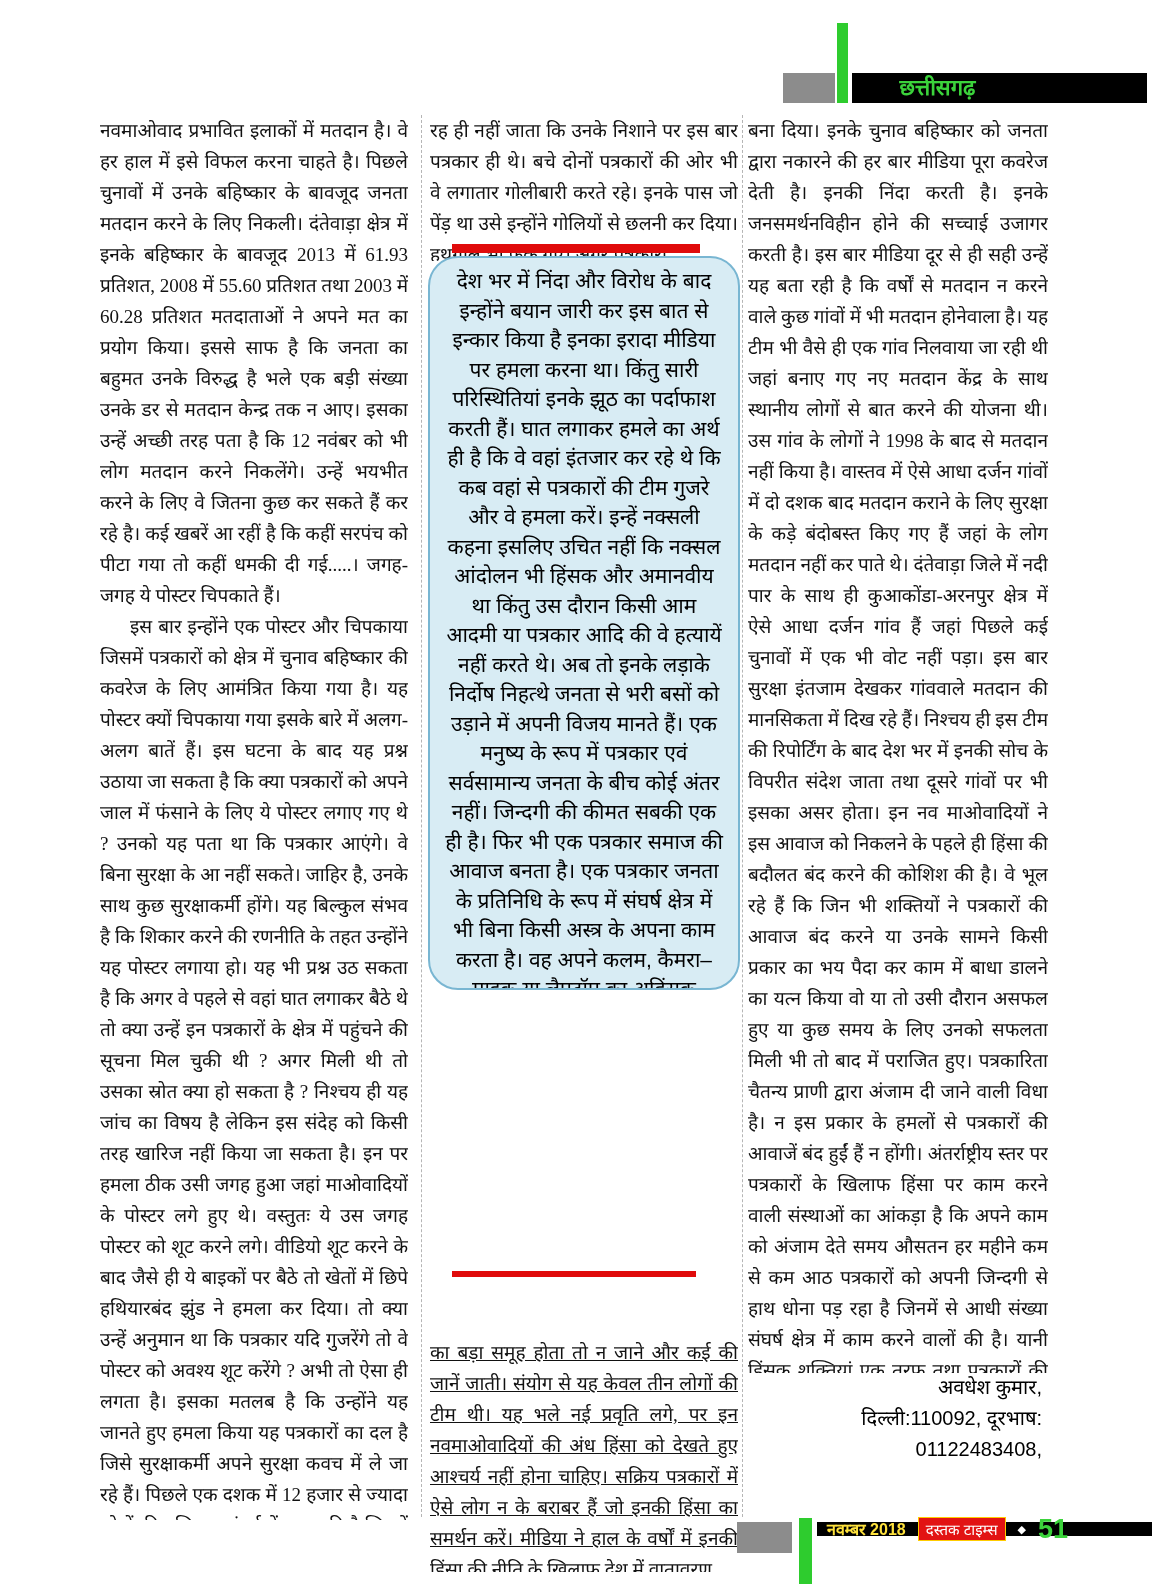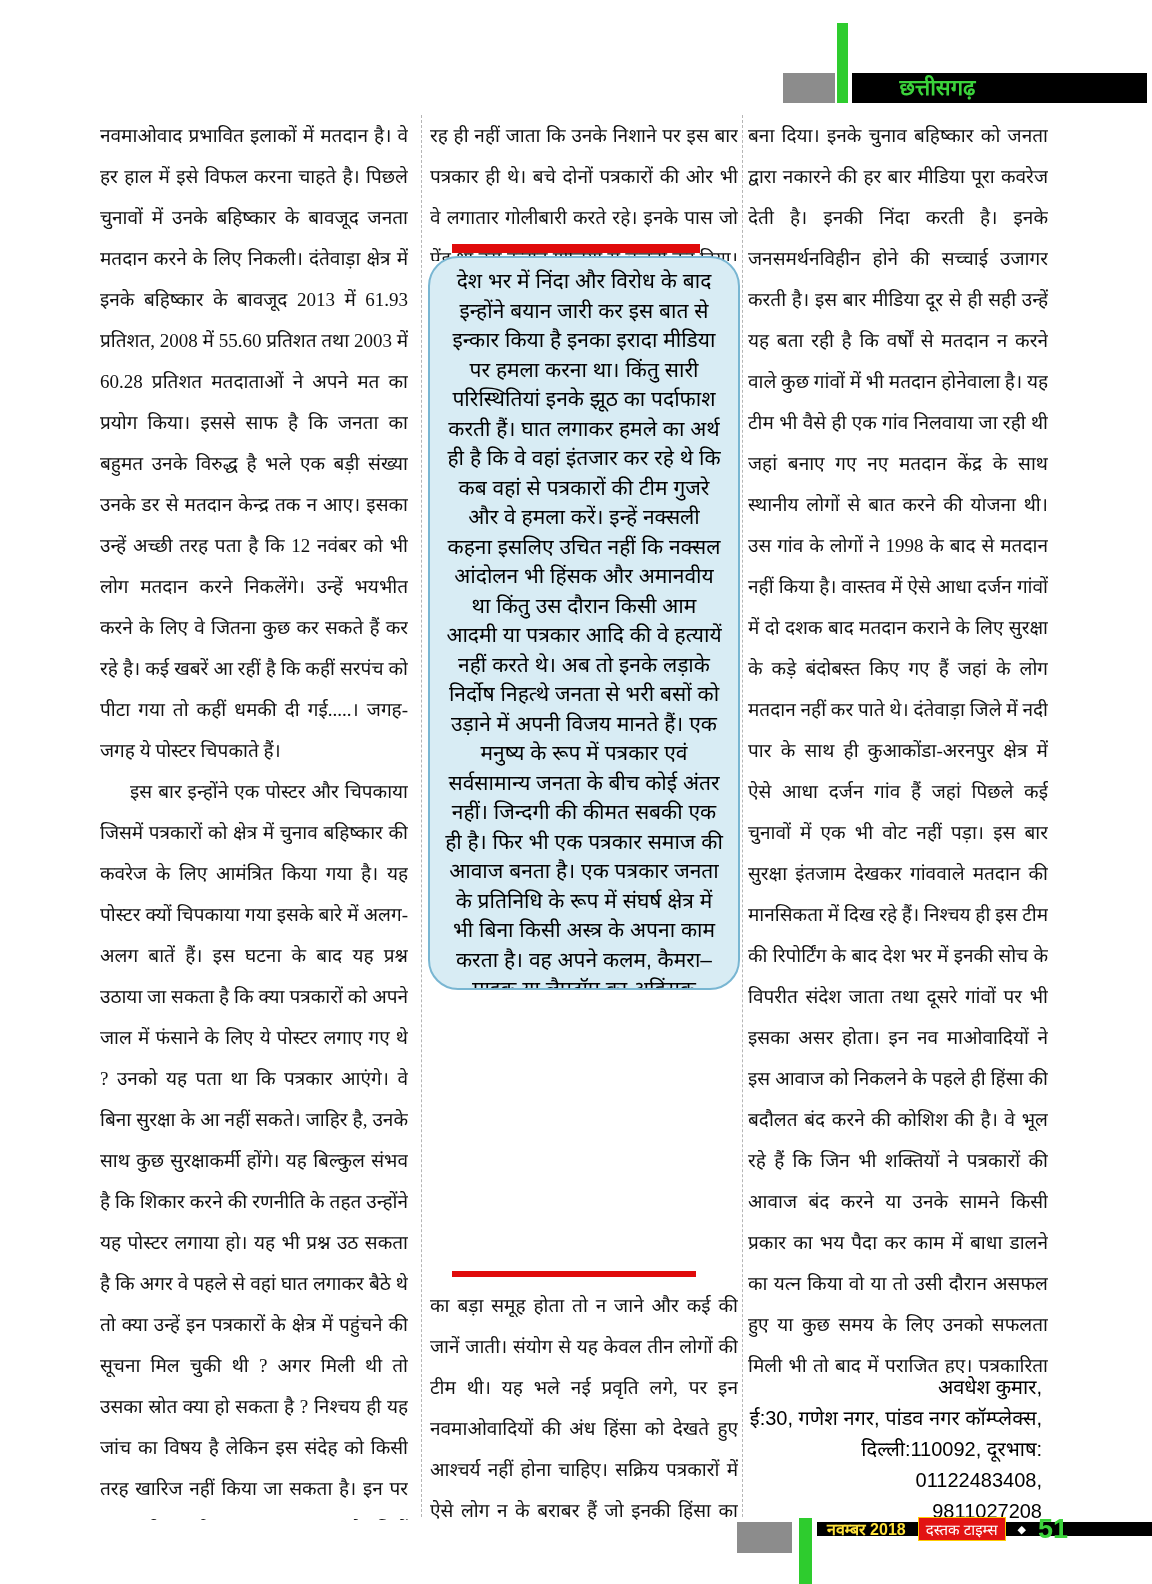--- a/index.html
+++ b/index.html
@@ -19,25 +19,25 @@
     display:flex; align-items:center; justify-content:center; padding-right:124px; box-sizing:border-box;
   }
   .hdr-title {
     color:#3bd33b; font-family:"Liberation Sans", sans-serif;
     font-weight:bold; font-size:22px; line-height:1;
   }
 
   
   .col {
     position:absolute; top:95px; text-align:justify;
-    font-size:19px; line-height:41px; overflow:hidden;
+    font-size:19px; line-height:31px; overflow:hidden;
   }
   .col-1 { left:100px; width:308px; height:1405px; }
   .col-2-intro { left:430px; width:308px; height:146px; }
-  .col-2-outro { left:430px; top:1265px; width:308px; height:235px; }
+  .col-2-outro { left:430px; top:1317px; width:308px; height:235px;text-decoration:underline; }
   .col-3 { left:748px; width:300px; height:1258px; }
   .para { margin:0; }
   .para.indent { text-indent:30px; }
 
   .col-sep {
     position:absolute; top:95px; height:1402px; width:0;
     border-left:1px dashed #b5b5b5;
   }
   .sep-1 { left:421px; }
   .sep-2 { left:742px; }
@@ -107,23 +107,21 @@
   <div class="col col-2-outro">
     <p class="para">का बड़ा समूह होता तो न जाने और कई की जानें जाती। संयोग से यह केवल तीन लोगों की टीम थी। यह भले नई प्रवृति लगे, पर इन नवमाओवादियों की अंध हिंसा को देखते हुए आश्चर्य नहीं होना चाहिए। सक्रिय पत्रकारों में ऐसे लोग न के बराबर हैं जो इनकी हिंसा का समर्थन करें। मीडिया ने हाल के वर्षों में इनकी हिंसा की नीति के खिलाफ देश में वातावरण</p>
   </div>
 
   <div class="col col-3">
     <p class="para"><span>बना दिया। इनके चुनाव बहिष्कार को जनता द्वारा नकारने की हर बार मीडिया पूरा कवरेज देती है। इनकी निंदा करती है। इनके जनसमर्थनविहीन होने की सच्चाई उजागर करती है। इस बार मीडिया दूर से ही सही उन्हें यह बता रही है कि वर्षों से मतदान न करने वाले कुछ गांवों में भी मतदान होनेवाला है। यह टीम भी वैसे ही एक गांव निलवाया जा रही थी जहां बनाए गए नए मतदान केंद्र के साथ स्थानीय लोगों से बात करने की योजना थी। उस गांव के लोगों ने 1998 के बाद से मतदान नहीं किया है। वास्तव में ऐसे आधा दर्जन गांवों में दो दशक बाद मतदान कराने के लिए सुरक्षा के कड़े बंदोबस्त किए गए हैं जहां के लोग मतदान नहीं कर पाते थे। दंतेवाड़ा जिले में नदी पार के साथ ही कुआकोंडा-अरनपुर क्षेत्र में ऐसे आधा दर्जन गांव हैं जहां पिछले कई चुनावों में एक भी वोट नहीं पड़ा। इस बार सुरक्षा इंतजाम देखकर गांववाले मतदान की मानसिकता में दिख रहे हैं। निश्चय ही इस टीम की रिपोर्टिंग के बाद देश भर में इनकी सोच के विपरीत संदेश जाता तथा दूसरे गांवों पर भी इसका असर होता। इन नव माओवादियों ने इस आवाज को निकलने के पहले ही हिंसा की बदौलत बंद करने की कोशिश की है। वे भूल रहे हैं कि जिन भी शक्तियों ने पत्रकारों की आवाज बंद करने या उनके सामने किसी प्रकार का भय पैदा कर काम में बाधा डालने का यत्न किया वो या तो उसी दौरान असफल हुए या कुछ समय के लिए उनको सफलता मिली भी तो बाद में पराजित हुए। पत्रकारिता चैतन्य प्राणी द्वारा अंजाम दी जाने वाली विधा है। न इस प्रकार के हमलों से पत्रकारों की आवाजें बंद हुईं हैं न होंगी। अंतर्राष्ट्रीय स्तर पर पत्रकारों के खिलाफ हिंसा पर काम करने वाली संस्थाओं का आंकड़ा है कि अपने काम को अंजाम देते समय औसतन हर महीने कम से कम आठ पत्रकारों को अपनी जिन्दगी से हाथ धोना पड़ रहा है जिनमें से आधी संख्या संघर्ष क्षेत्र में काम करने वालों की है। यानी हिंसक शक्तियां एक तरफ तथा पत्रकारों की अहिंसक और नैतिक शक्ति दूसरी तरफ। यह लड़ाई तब तक जारी रहेगी जब तक दुनिया के किसी कोने में हिंसा करने वाले ऐसे दिग्भ्रमित उन्मादी शक्तियां सक्रिय रहेंगी। नव माओवादी भी समझ लें कि उन्होंने अहिंसक सिपाहियों को चुनौती दी है। हालांकि इस घटना से पत्रकारों की सुरक्षा तथा उनके जान जाने के बाद उनके परिवार के भरण-पोषण का मुद्दा फिर से सामने आया है जिसका समाधान हमें करना है। परंतु इससे हिंसक शक्तियों के खिलाफ पत्रकारों की आवाज बंद नहीं हो सकती।</span></p>
   </div>
 
   <div class="author-block">
     <div>अवधेश कुमार,</div>
-    <div>ई:30, गणेश नगर, पांडव नगर कॉम्प्लेक्स,</div>
     <div>दिल्ली:110092, दूरभाष: 01122483408,</div>
-    <div>9811027208</div>
   </div>
 
   <div class="ftr-gray"></div>
   <div class="ftr-green"></div>
   <div class="ftr-black">
     <span class="ftr-issue">नवम्बर 2018</span>
     <span class="ftr-logo">दस्तक टाइम्स</span>
     <span class="ftr-diamond">◆</span>
     <span class="ftr-page">51</span>
   </div>

